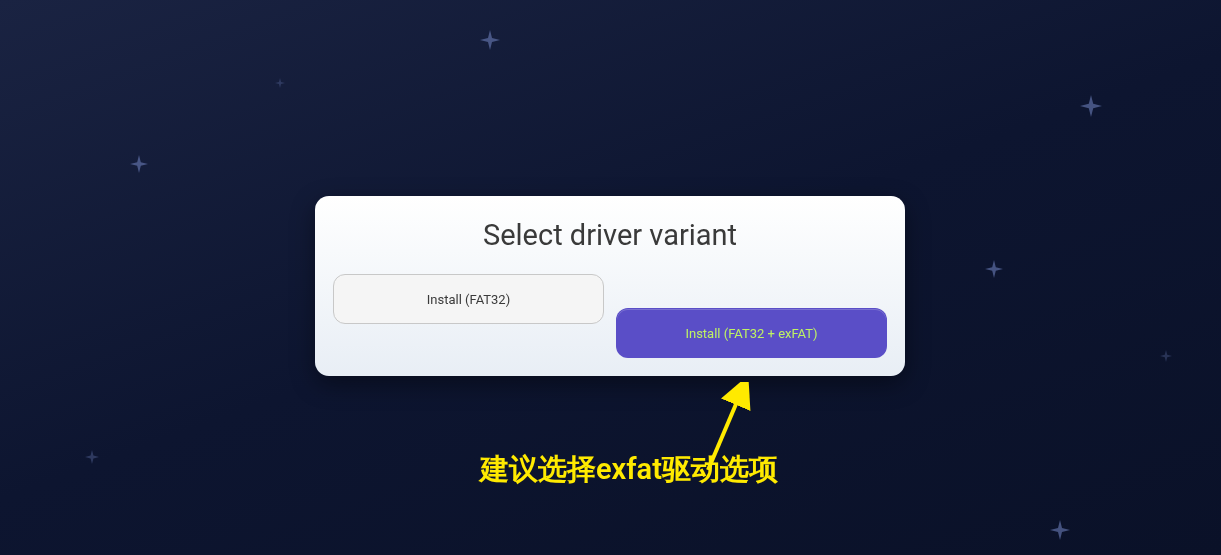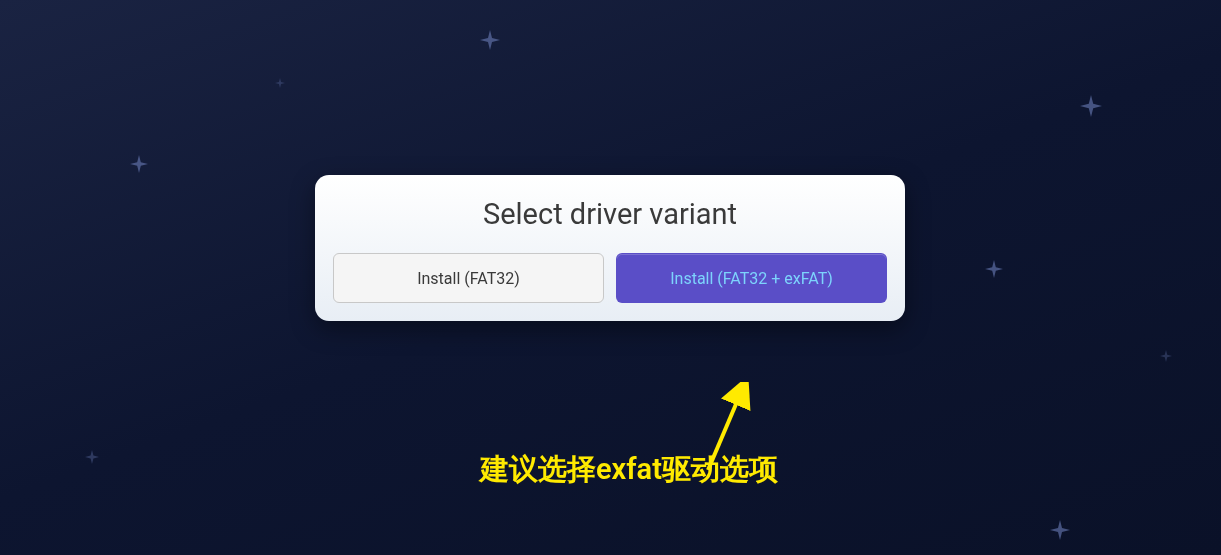--- a/index.html
+++ b/index.html
@@ -23,21 +23,21 @@
       opacity: 0.6;
     }
 
     .star svg {
       display: block;
     }
 
     .dialog {
       position: absolute;
       left: 315px;
-      top: 175px;
+      top: 196px;
       width: 590px;
       background: linear-gradient(180deg, #ffffff 0%, #e8eef5 100%);
       border-radius: 14px;
       padding: 22px 18px 18px 18px;
       box-shadow: 0 8px 24px rgba(0, 0, 0, 0.4);
     }
 
     .dialog-title {
       text-align: center;
       font-size: 29px;
@@ -47,39 +47,40 @@
     }
 
     .button-row {
       display: flex;
       gap: 12px;
     }
 
     .btn {
       flex: 1;
       height: 50px;
-      border-radius: 6px;
-      font-size: 16px;
+      border-radius: 12px;
+      font-size: 13px;
       display: flex;
       align-items: center;
       justify-content: center;
       cursor: pointer;
       border: 1px solid transparent;
     }
 
     .btn-default {
       background: #f5f5f5;
       border: 1px solid #c8c8c8;
       color: #3a3a3a;
     }
 
     .btn-primary {
       background: #5a4ec7;
-      color: #7dd3fc;
+      color: #bef264;
       box-shadow: inset 0 1px 0 rgba(255,255,255,0.2);
+      margin-top: 34px;
     }
 
     .annotation-arrow {
       position: absolute;
       left: 700px;
       top: 382px;
       pointer-events: none;
     }
 
     .annotation-text {

